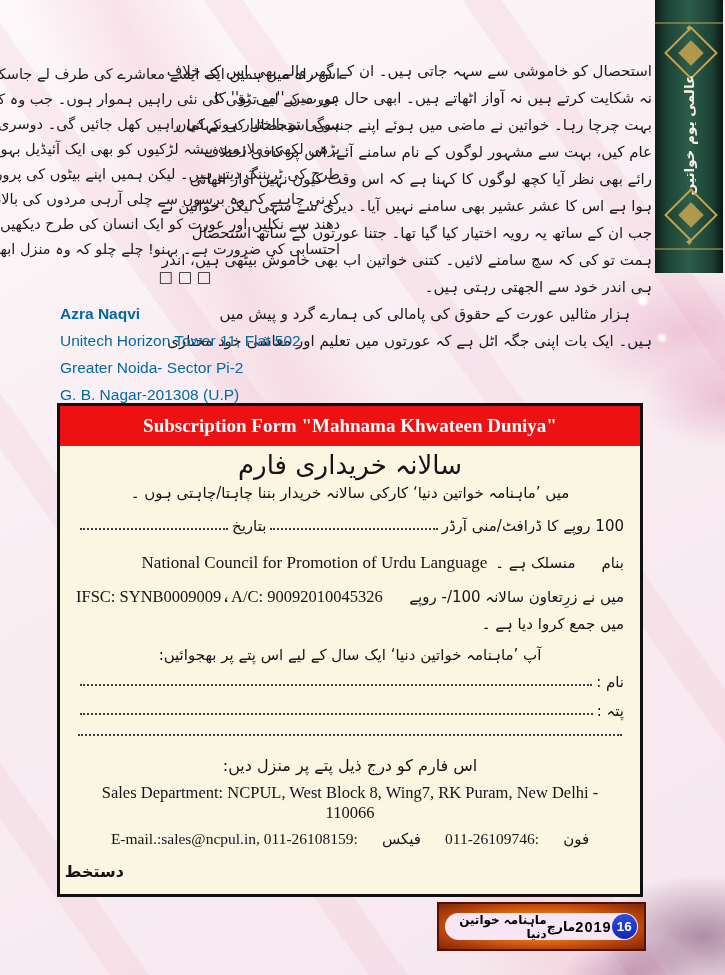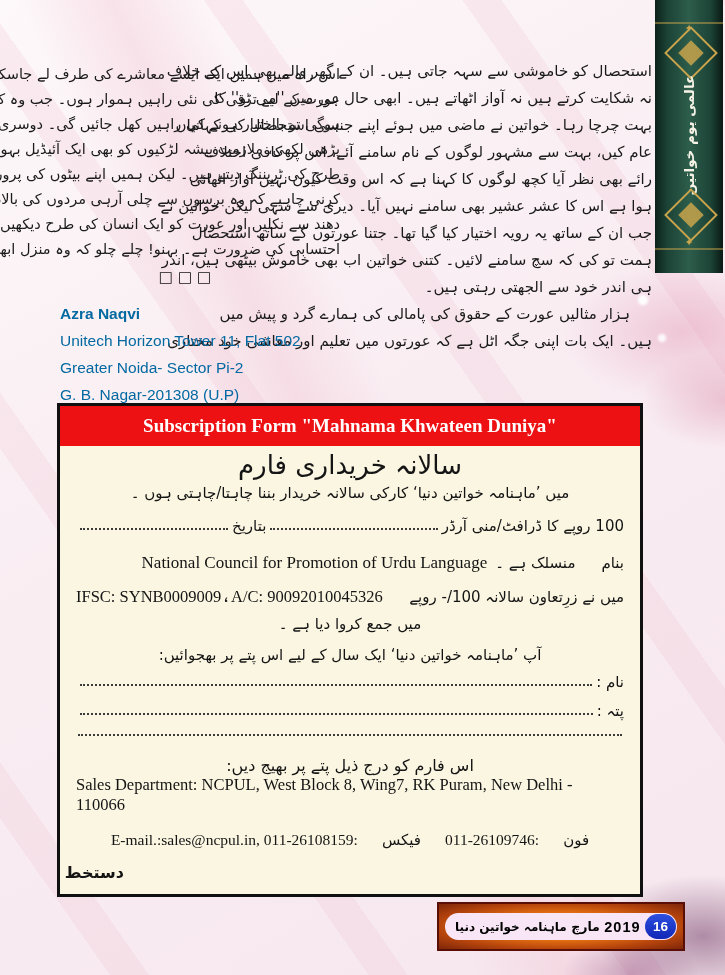--- a/index.html
+++ b/index.html
@@ -46,29 +46,29 @@
   .f-intro{text-align:center;font-size:15px;margin-top:4px;}
   .frow{display:flex;align-items:flex-end;font-size:15px;margin-top:15px;}
   .dots{flex:1 1 auto;border-bottom:2px dotted #3a3a3a;margin:0 4px 5px 4px;height:1px;}
   .ltr{direction:ltr;unicode-bidi:isolate;}
   .row-payee{display:flex;direction:ltr;align-items:baseline;margin-top:18px;font-size:15px;}
   .row-payee .sp{flex:1 1 auto;}
   .row-payee .org{font-family:"Liberation Serif",serif;font-size:17px;}
   .row-payee .suffix{margin:0 26px 0 8px;}
   .row-account{display:flex;justify-content:space-between;align-items:baseline;margin-top:14px;font-size:15px;}
   .row-account .acct{font-family:"Liberation Serif",serif;font-size:16.5px;}
-  .right-al{text-align:center;margin-top:8px;font-size:15px;}
+  .right-al{text-align:right;margin-top:8px;font-size:15px;}
   .center{text-align:center;margin-top:13px;font-size:15px;}
   .label{flex:0 0 auto;}
-  .row-contact{display:flex;direction:ltr;justify-content:center;gap:24px;align-items:baseline;margin-top:16px;font-size:15px;}
+  .row-contact{display:flex;direction:ltr;justify-content:center;gap:24px;align-items:baseline;margin-top:7px;font-size:15px;}
   .row-contact .en{font-family:"Liberation Serif",serif;font-size:15.5px;}
-  .sales-line{font-family:"Liberation Serif",serif;font-size:16.5px;margin-top:0;}
+  .sales-line{font-family:"Liberation Serif",serif;font-size:16.5px;margin-top:8px;text-align:center;}
   .signature{margin:14px 0 12px 0;padding-right:500px;font-size:16px;font-weight:bold;}
   
-  .footer-bar{position:absolute;left:437px;top:902px;width:248px;height:49px;box-sizing:border-box;border:2px solid #5a0f06;
+  .footer-bar{position:absolute;left:437px;top:902px;width:209px;height:49px;box-sizing:border-box;border:2px solid #5a0f06;
     background:radial-gradient(ellipse at 50% 50%,#ffa42e 0%,#f07a13 35%,#b5440c 72%,#7e2609 100%);}
   .pill{position:absolute;left:6px;right:6px;top:9px;height:27px;border-radius:14px;background:#f8e6f6;
     display:flex;align-items:center;justify-content:space-between;padding:0 1px 0 10px;box-sizing:border-box;}
   .pill .umag{font-size:12px;font-weight:bold;direction:rtl;}
   .pill .umon{font-size:12.5px;font-weight:bold;direction:rtl;}
   .pill .year{font-family:"Liberation Sans",sans-serif;font-size:14.5px;font-weight:bold;letter-spacing:1px;}
   .pgoval{width:31px;height:25px;border-radius:13px;background:linear-gradient(#2c50e0,#1126b6);
     color:#fff;font-family:"Liberation Sans",sans-serif;font-weight:bold;font-size:13.5px;
     display:flex;align-items:center;justify-content:center;}
 </style>
@@ -157,21 +157,21 @@
         <span class="dots"></span>
       </div>
       <div class="frow" style="margin-top:11px">
         <span class="label">پتہ :</span>
         <span class="dots"></span>
       </div>
       <div class="frow" style="margin-top:13px">
         <span class="dots" style="margin:0 2px 5px 2px"></span>
       </div>
 
-      <div class="center" style="margin-top:15px;font-size:16px">اس فارم کو درج ذیل پتے پر بھیج دیں:</div>
+      <div class="center" style="margin-top:15px;font-size:16px">اس فارم کو درج ذیل پتے پر منزل دیں:</div>
       <div class="sales-line ltr">Sales Department: NCPUL, West Block 8, Wing7, RK Puram, New Delhi - 110066</div>
 
       <div class="row-contact">
         <span class="en">E-mail.:sales@ncpul.in, 011-26108159:</span>
         <span>فیکس</span>
         <span class="en">011-26109746:</span>
         <span>فون</span>
       </div>
 
       <div class="signature">دستخط</div>

